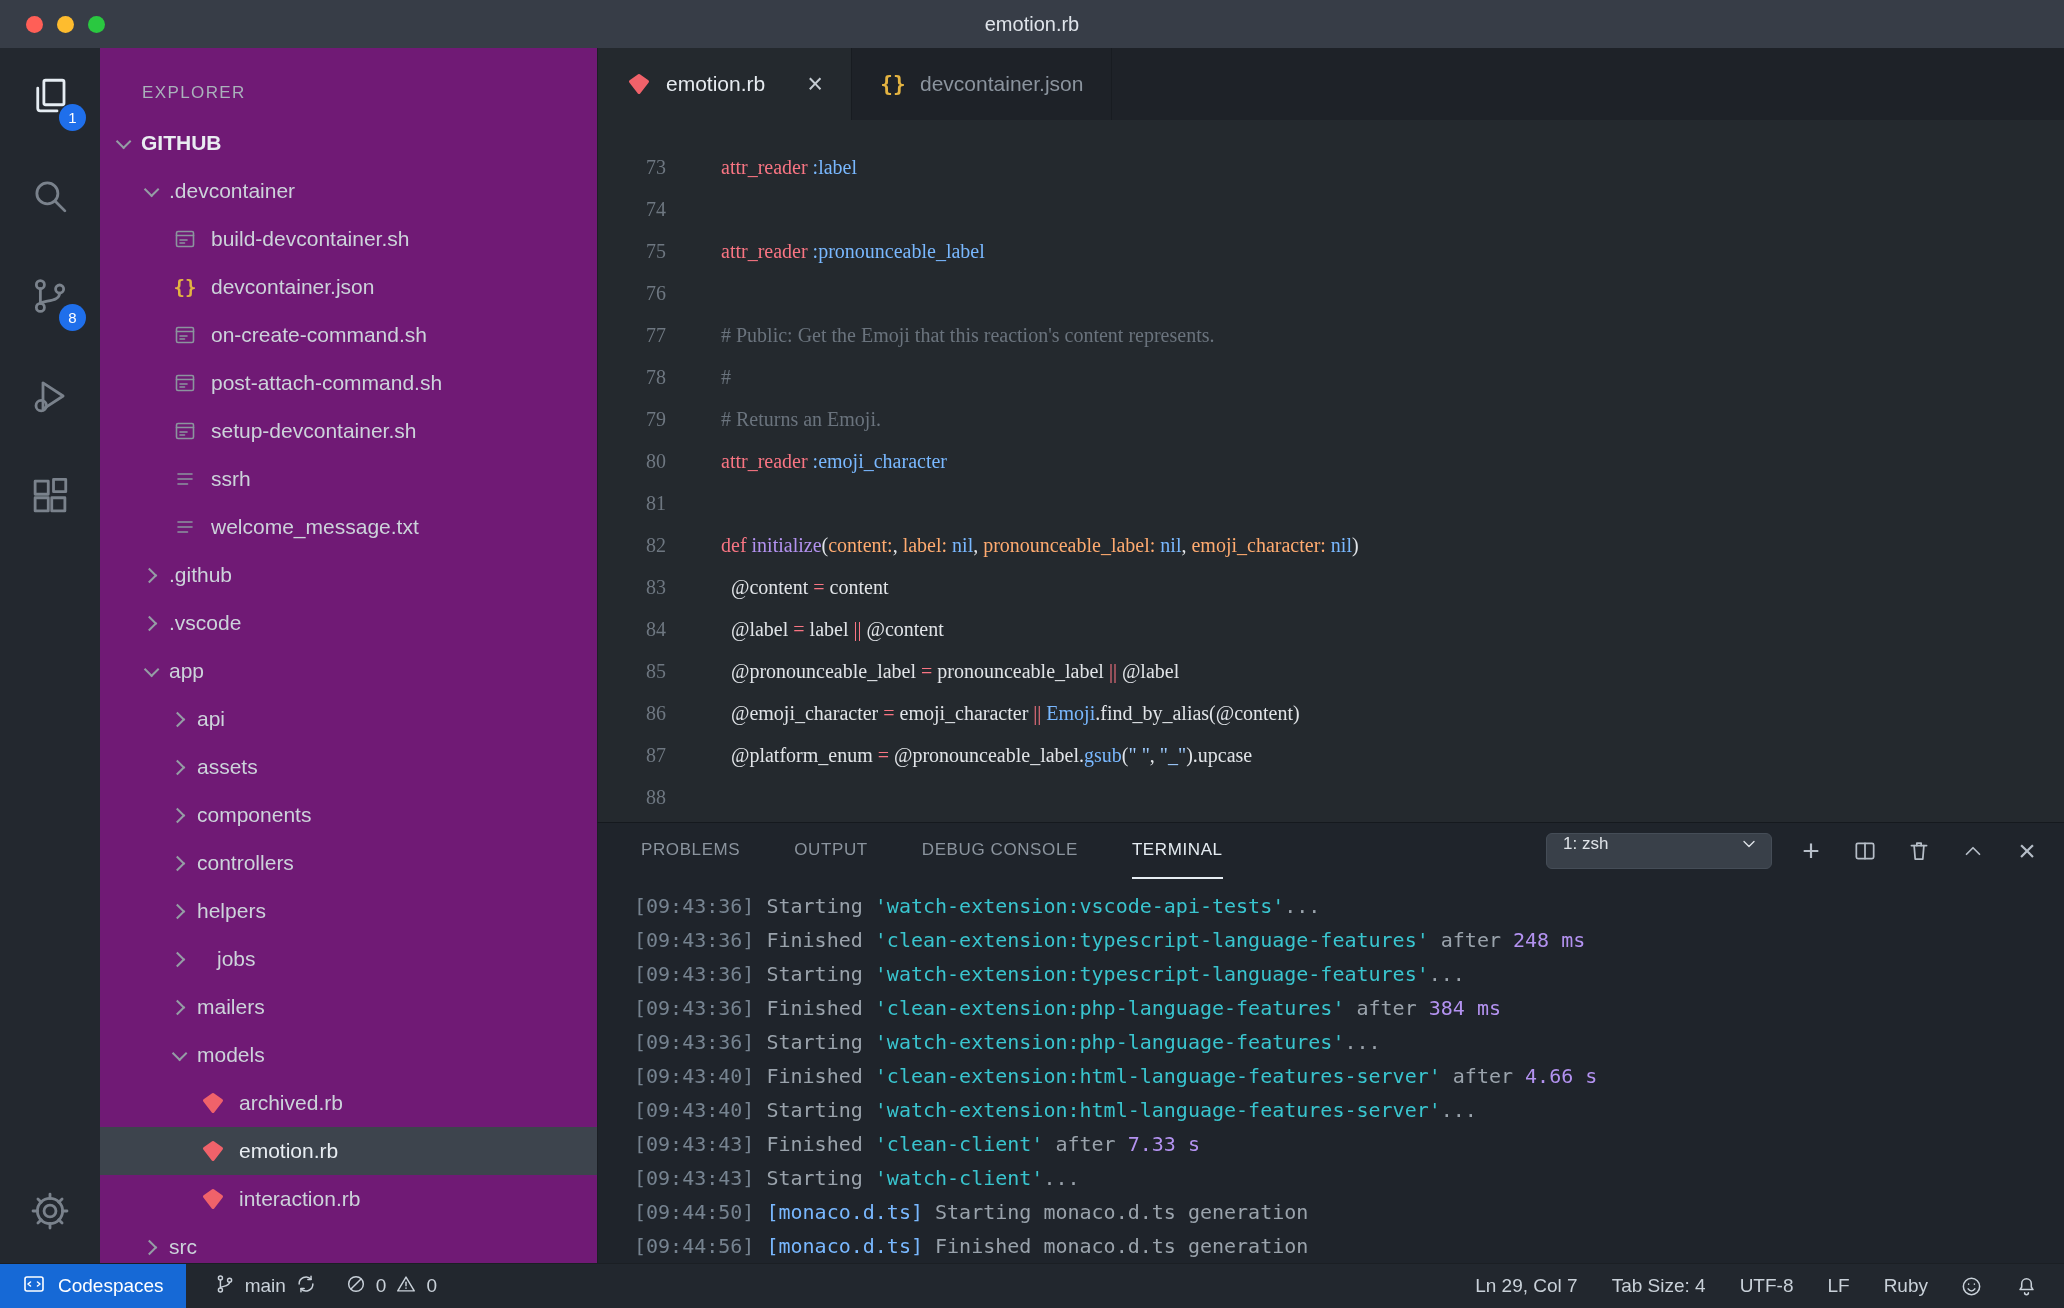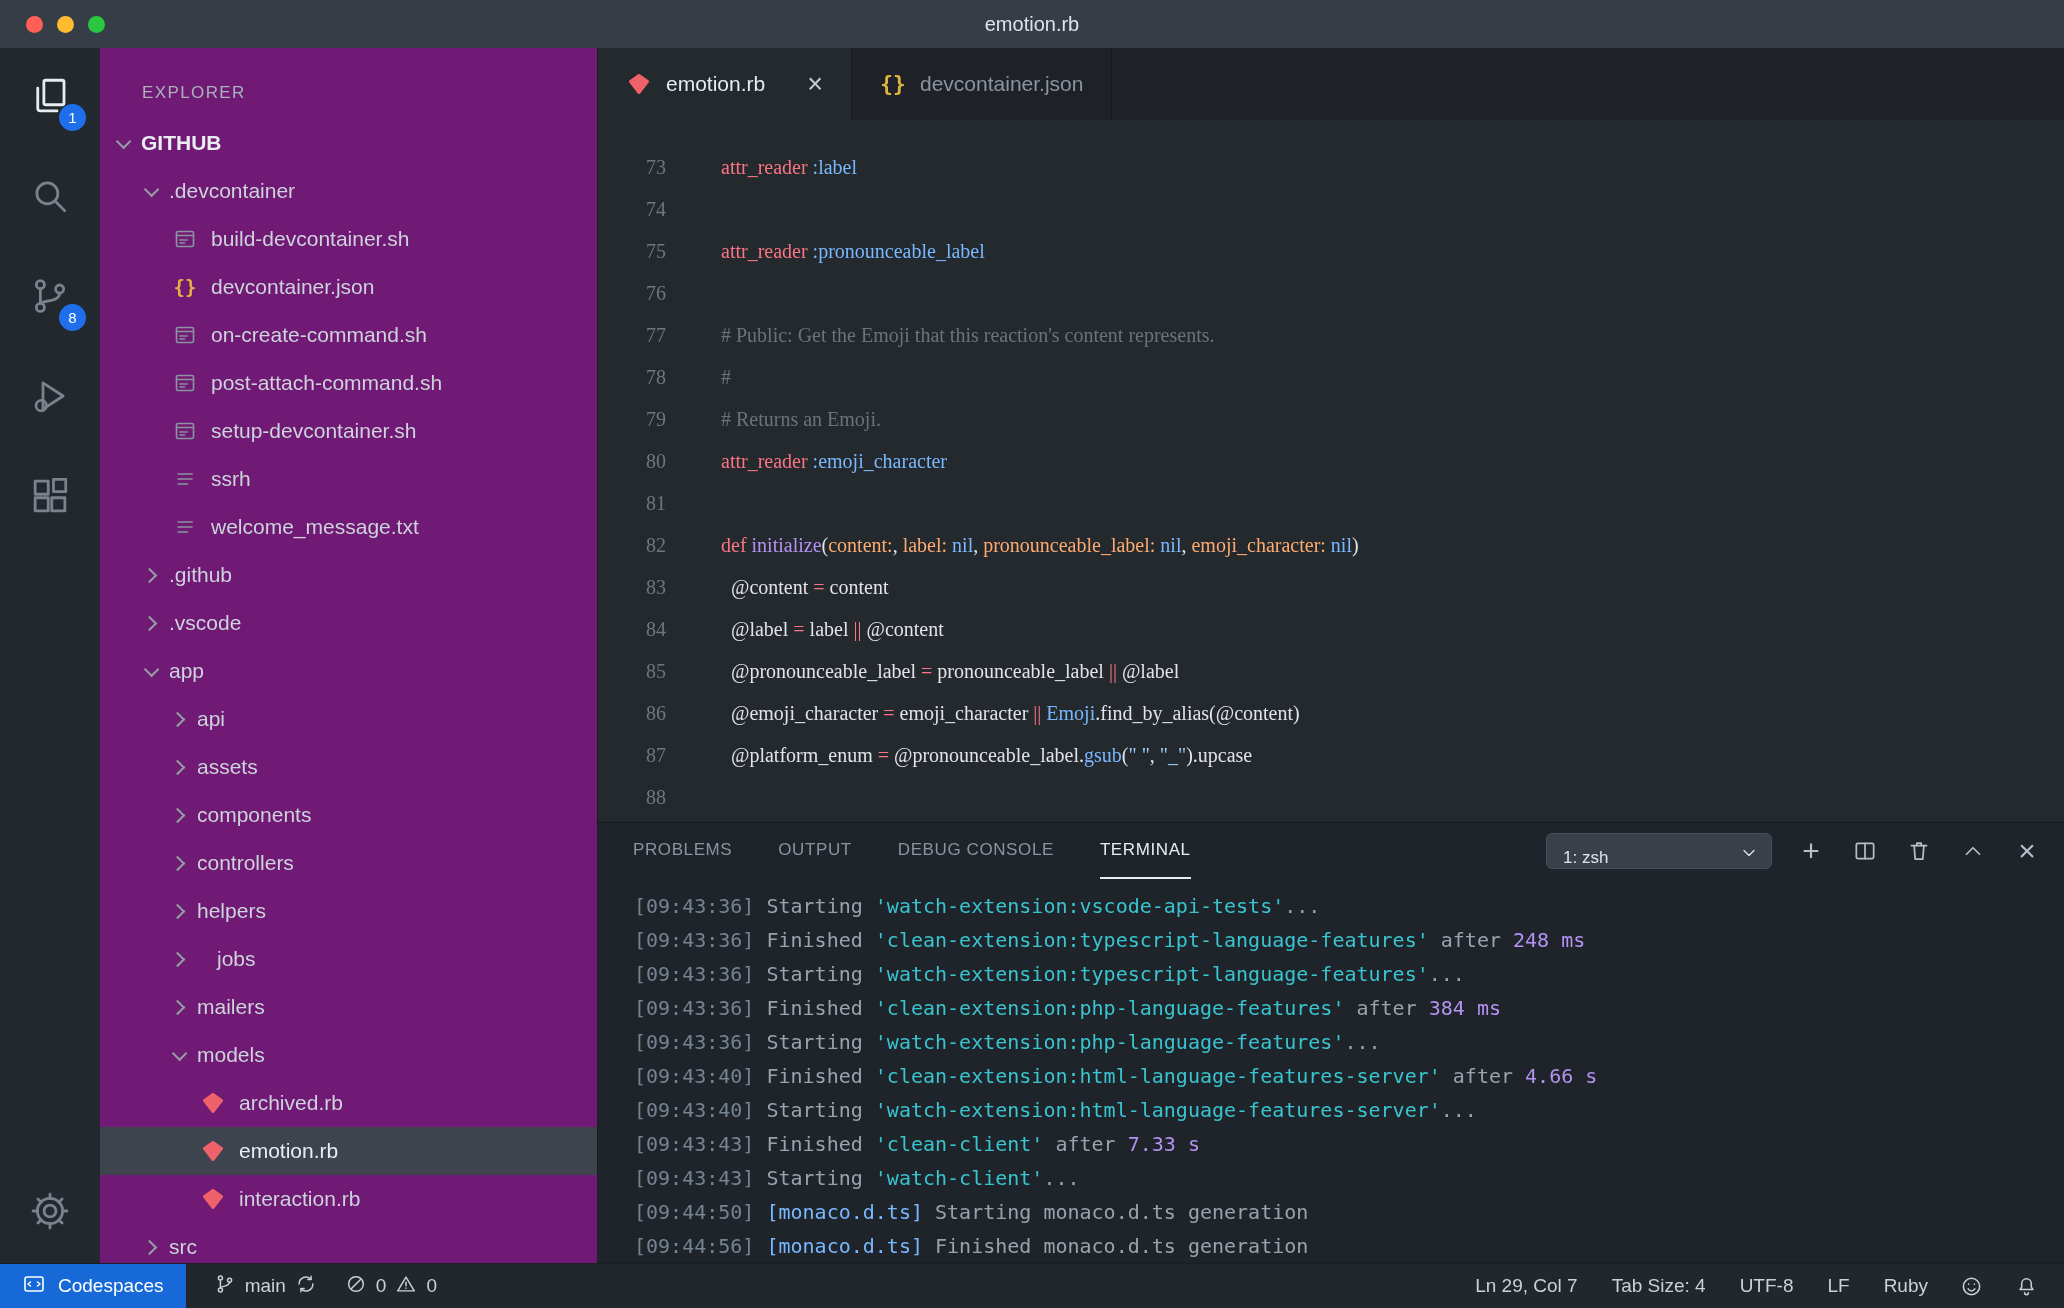--- a/index.html
+++ b/index.html
@@ -48,24 +48,24 @@
   .code-row{display:flex;height:42px;white-space:pre;}
   .ln{width:68px;text-align:right;color:#6e7781;flex:none;}
   .ct{padding-left:55px;color:#e1e4e8;}
   .tok-r{color:#f97583}.tok-b{color:#79b8ff}.tok-p{color:#b392f0}.tok-o{color:#ffab70}
   .tok-c{color:#6a737d}.tok-s{color:#9ecbff}.tok-t{color:#e1e4e8}
 
   
   .panel{position:absolute;left:597px;right:0;top:822px;bottom:45px;background:#1f242b;border-left:1px solid #1b1f24;border-top:1px solid #15191e;z-index:2;}
   .panel-header{height:56px;display:flex;align-items:center;justify-content:space-between;padding:0 22px 0 35px;}
   .panel-tabs{display:flex;gap:46px;height:100%;align-items:center;}
-  .panel-tab{font-size:17px;letter-spacing:0.6px;color:#8b949e;height:100%;display:flex;align-items:center;border-bottom:2px solid transparent;cursor:pointer;}
+  .panel-tab{font-size:17px;letter-spacing:0.6px;color:#8b949e;height:100%;display:flex;align-items:center;border-bottom:2px solid transparent;cursor:pointer;margin-left:8px;}
   .panel-tab.active{color:#e6edf3;border-bottom-color:#e6edf3;}
   .panel-actions{display:flex;align-items:center;gap:24px;color:#b6bec8;}
-  .term-select{min-width:226px;height:36px;background:#394049;border:1px solid #454d57;border-radius:6px;display:flex;align-items:flex-end;justify-content:space-between;padding:0 12px 0 16px;font-size:17px;color:#dfe3e8;cursor:pointer;}
+  .term-select{min-width:226px;height:36px;background:#394049;border:1px solid #454d57;border-radius:6px;display:flex;align-items:flex-start;justify-content:space-between;padding:0 12px 0 16px;font-size:17px;color:#dfe3e8;cursor:pointer;}
   .term-select svg{width:20px;height:20px;}
   .pa-icon{display:inline-flex;align-items:center;justify-content:center;width:30px;height:30px;cursor:pointer;}
   .pa-icon svg{width:26px;height:26px;}
   .pa-glyph{font-size:30px;font-weight:300;line-height:1;color:#b6bec8;}
   .terminal{padding:10px 0 0 36px;font-family:"DejaVu Sans Mono",monospace;font-size:20px;line-height:34px;overflow:hidden;}
   .term-line{white-space:pre;height:34px;}
   .tm-ts{color:#768390}.tm-t{color:#9aa3ac}.tm-cy{color:#39c5cf}.tm-pu{color:#b392f0}.tm-bl{color:#79b8ff}
 
   
   .statusbar{position:absolute;left:0;right:0;bottom:0;height:45px;background:#22272e;border-top:1px solid #1b1f24;display:flex;align-items:center;font-size:19px;color:#c9d1d9;padding-right:26px;z-index:6;}

